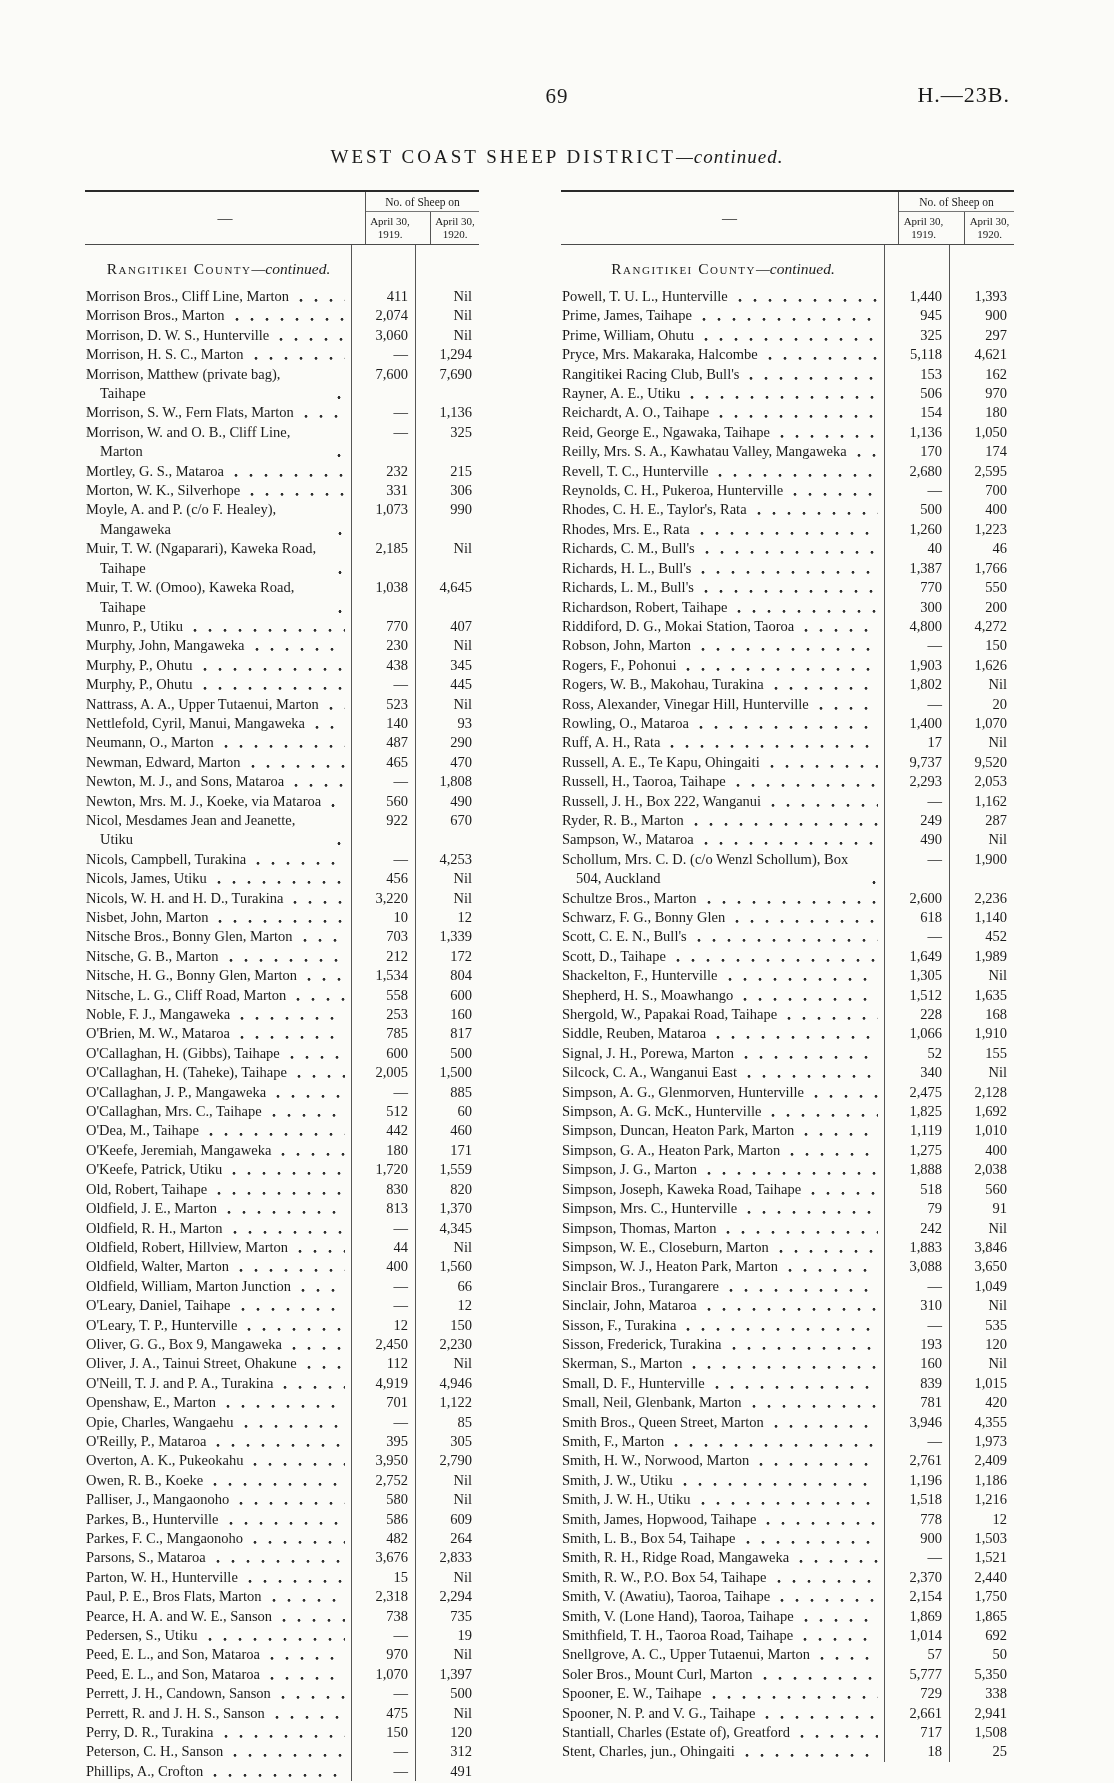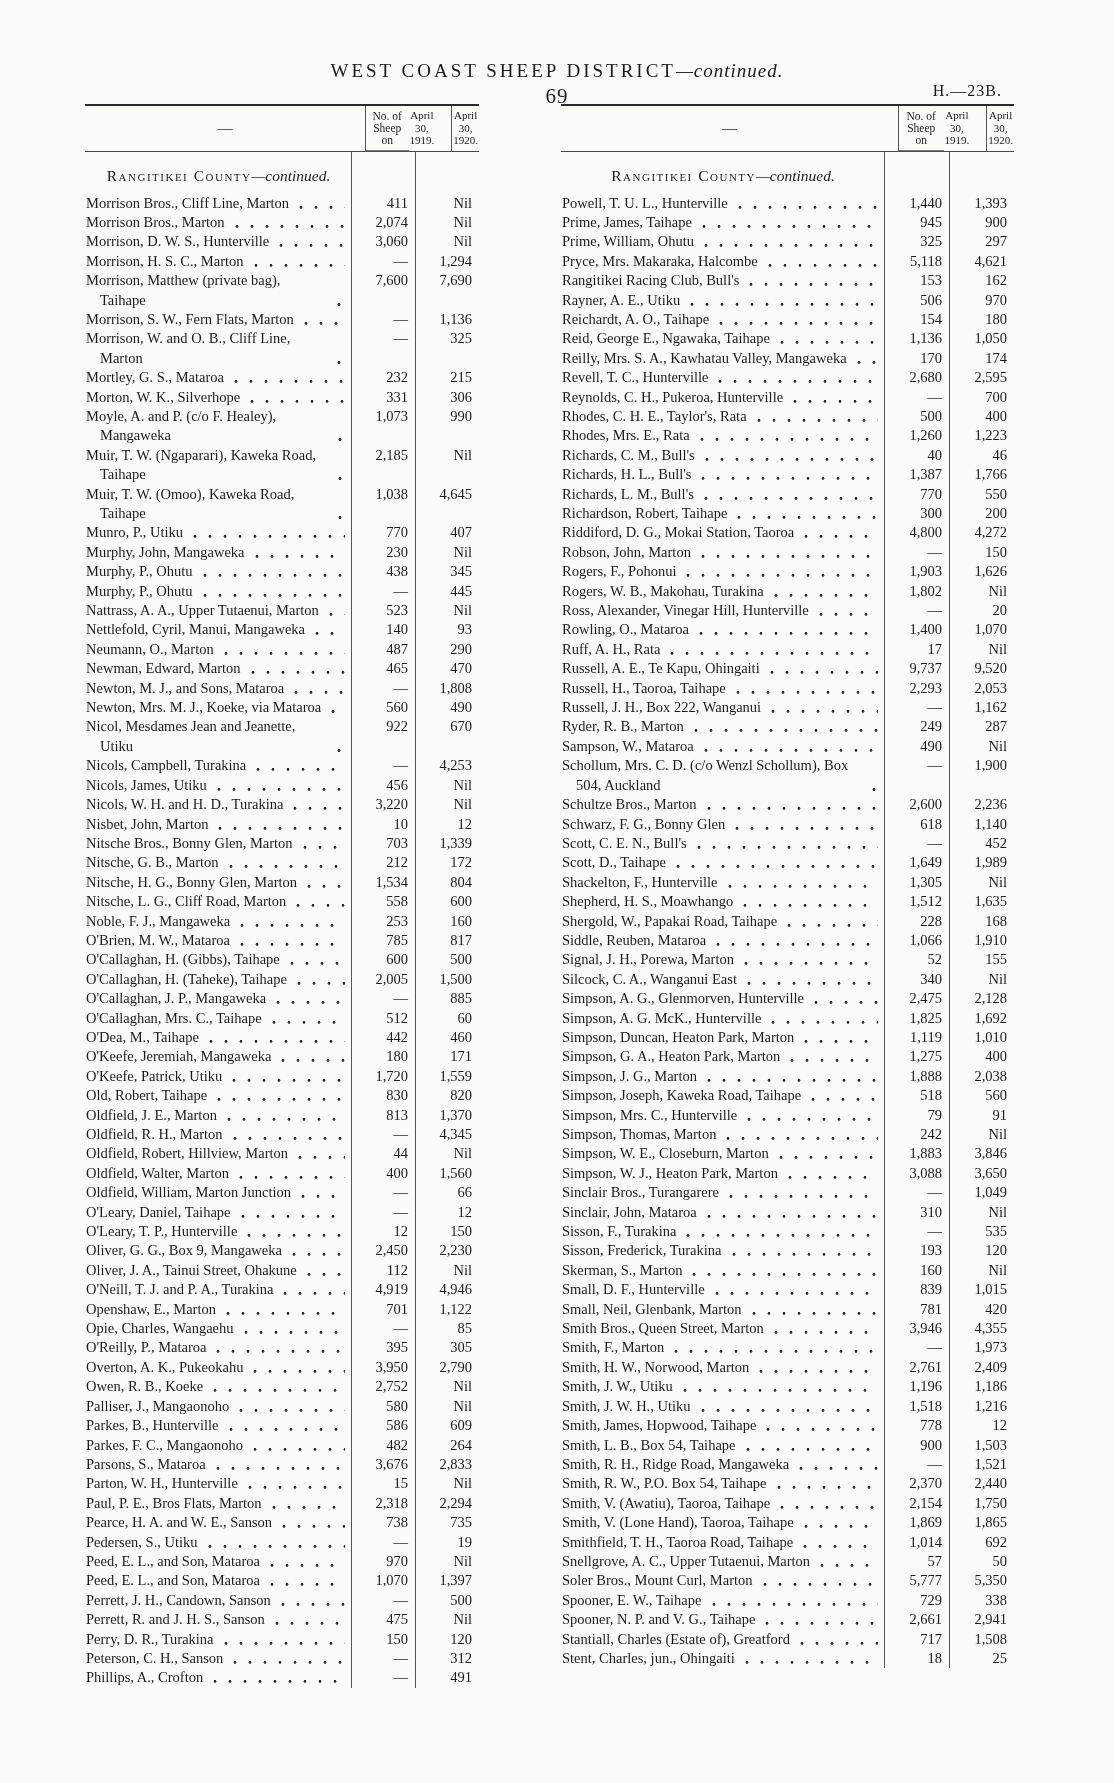--- a/index.html
+++ b/index.html
@@ -5,44 +5,44 @@
   html,body{margin:0;padding:0;}
   body{
     width:1114px; min-height:1783px;
     background:#fbfbf8; color:#1b1b1b;
     font-family:"Liberation Serif", serif;
     -webkit-font-smoothing:antialiased;
   }
   .page{position:relative; width:1114px; min-height:1783px; overflow:hidden;}
 
   
-  .runhead{position:relative; height:60px; }
+  .runhead{position:relative; height:60px; padding-top:86px;}
   .pageno{
     position:absolute; left:0; right:0; top:84px;
     text-align:center; font-size:21px; letter-spacing:1px;
   }
   .docref{
-    position:absolute; right:112px; top:82px;
-    font-size:16px; letter-spacing:1px;
+    position:absolute; right:104px; top:82px;
+    font-size:22px; letter-spacing:1px;
   }
   .doctitle{
     text-align:center; 
     font-size:19px; letter-spacing:3px;
   }
   .doctitle .cont{font-style:italic; letter-spacing:1px; text-transform:none;}
 
   
   .sheet{display:flex; justify-content:flex-start; margin-top:22px;}
   .stable{display:flex; flex-direction:column;}
   .stable.left{margin-left:85px; width:394px;}
   .stable.right{margin-left:82px; width:453px;}
 
   .thead{display:flex; border-top:2px solid #2a2a2a; border-bottom:1px solid #4a4a4a;}
   .th-name{flex:1; display:flex; align-items:center; justify-content:center; font-size:15px;}
-  .th-nums{width:113px; border-left:1px solid #555; display:flex; flex-direction:row;justify-content:space-between;}
+  .th-nums{width:113px; border-left:1px solid #555; display:flex; flex-direction:column;justify-content:space-between;}
   .stable.right .th-nums{width:115px;}
   .th-group{
     text-align:center; font-size:11.5px; padding:4px 2px 3px;
     border-bottom:1px solid #777;
   }
   .th-dates{display:flex; flex:1;gap:16px;}
   .th-date{
     flex:1; text-align:center; font-size:11px; line-height:12.5px;
     padding:3px 1px 4px;
   }

